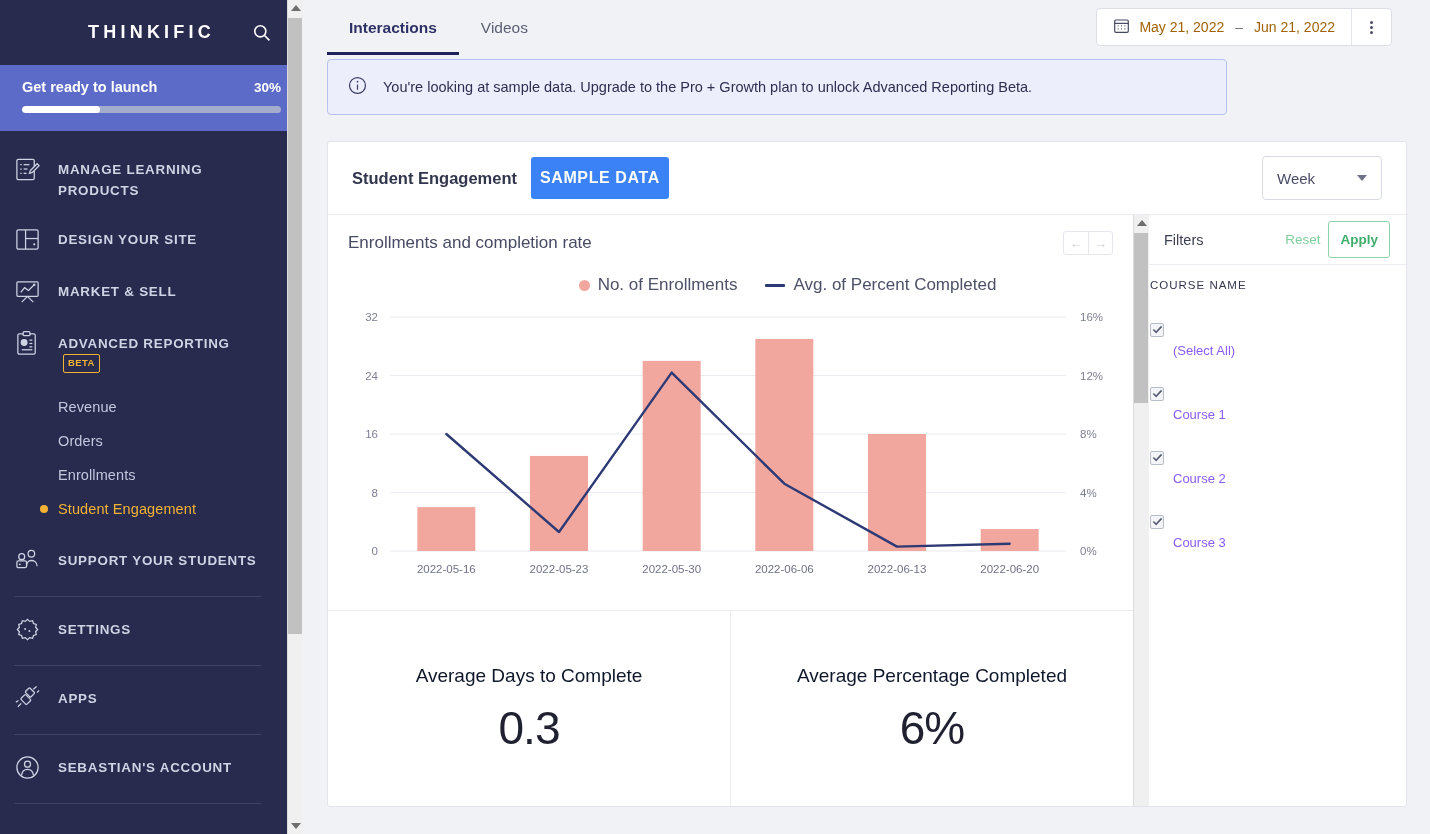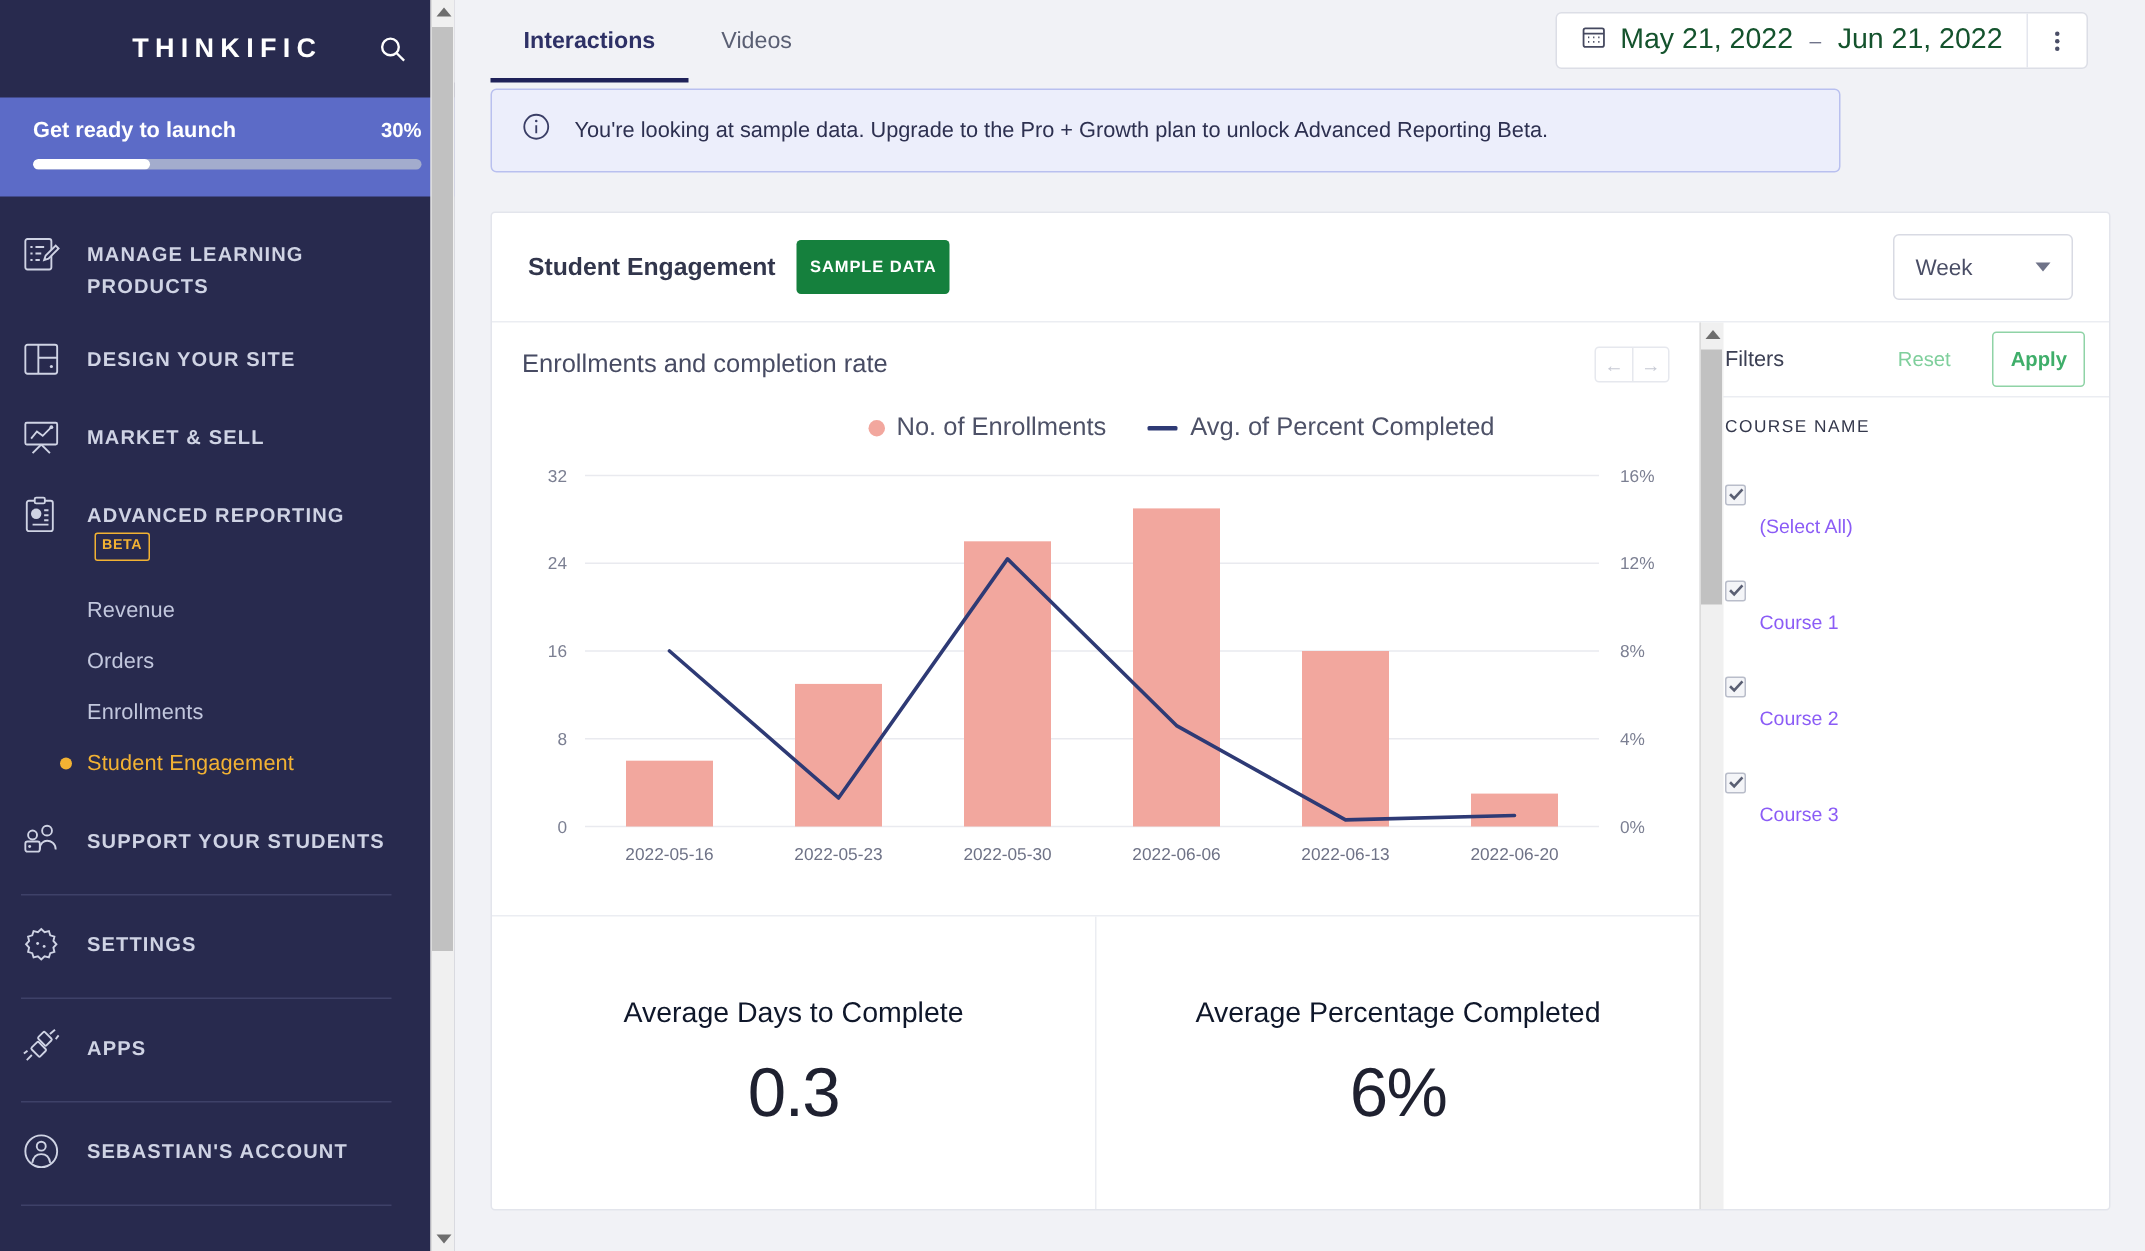--- a/index.html
+++ b/index.html
@@ -106,21 +106,21 @@
   .tab.active::after {
     content: ""; position: absolute; left: 0; right: 0; bottom: 0;
     height: 3px; background: #1f2259;
   }
   .daterange {
     position: absolute; right: 38px; top: 8px;
     display: flex; align-items: stretch; height: 38px;
     background: #fff; border: 1px solid #dcdee6; border-radius: 4px;
   }
   .dr-main { display: flex; align-items: center; gap: 9px; padding: 0 16px; cursor: pointer; }
-  .dr-text { font-size: 19px; color: #14532d; white-space: nowrap; }
+  .dr-text { font-size: 14px; color: #a16207; white-space: nowrap; }
   .dr-sep { color: #70748a; font-size: 14px; margin: 0 2px; }
   .dr-kebab {
     width: 40px; border-left: 1px solid #e4e6ee; display: flex;
     align-items: center; justify-content: center; cursor: pointer; gap: 2px; flex-direction: column;
   }
   .kd { width: 3px; height: 3px; border-radius: 50%; background: #4a4e66; }
 
   .content { flex: 1; overflow: hidden; padding: 0 22px 0 24px; position: relative; }
 
   .banner {
@@ -135,21 +135,21 @@
     border-radius: 3px; width: 1080px; height: 666px; position: relative;
     display: flex; flex-direction: column; overflow: hidden;
   }
   .card-head {
     height: 72px; display: flex; align-items: center; justify-content: space-between;
     padding: 0 24px 0 24px; flex: 0 0 72px;
   }
   .card-title-wrap { display: flex; align-items: center; gap: 14px; }
   .card-title { font-size: 16.5px; font-weight: 700; color: #32364c; }
   .pill {
-    background: #15803d; color: #fff; font-size: 11px; font-weight: 700;
+    background: #3b82f6; color: #fff; font-size: 16px; font-weight: 700;
     letter-spacing: .6px; padding: 12px 9px; border-radius: 3px;
   }
   .wk-select {
     width: 120px; height: 44px; border: 1px solid #d8dae3; border-radius: 4px;
     display: flex; align-items: center; justify-content: space-between;
     padding: 0 14px; cursor: pointer; background: #fff;
   }
   .wk-label { font-size: 15px; color: #4a4e66; }
   .caret { width:0;height:0;border-left:5px solid transparent;border-right:5px solid transparent;border-top:6px solid #6f7388; }
 
@@ -184,21 +184,21 @@
     flex: 1; display: flex; flex-direction: column; align-items: center;
     justify-content: center; gap: 14px;
   }
   .stat + .stat { border-left: 1px solid #ebedf2; }
   .stat-label { font-size: 19px; color: #0f172a; font-weight: 400; }
   .stat-value { font-size: 46px; color: #1f2130; font-weight: 300; letter-spacing: -1px; }
 
   .filters-col { flex: 1; position: relative; }
   .filters-head {
     height: 50px; display: flex; align-items: center; padding: 0 16px;
-    gap: 28px; border-bottom: 1px solid #ebedf2;
+    gap: 8px; border-bottom: 1px solid #ebedf2; margin-left: 14px;
   }
   .f-title { font-size: 14.5px; color: #3c4054; flex: 1; }
   .f-reset { font-size: 13.5px; color: #7fcf9c; cursor: pointer; }
   .f-apply {
     font-size: 13.5px; color: #3fae6a; border: 1px solid #8fd3a6;
     border-radius: 3px; padding: 10px 11px; cursor: pointer; font-weight: 600;
   }
   .f-body { padding: 14px 16px 0 16px; }
   .f-group-label {
     font-size: 11.5px; font-weight: 400; color: #33374b;

